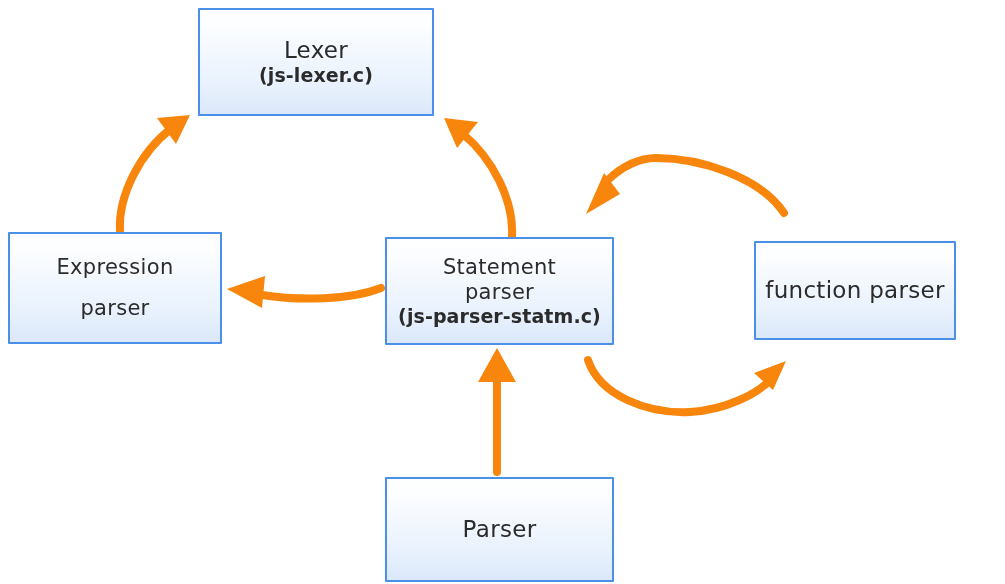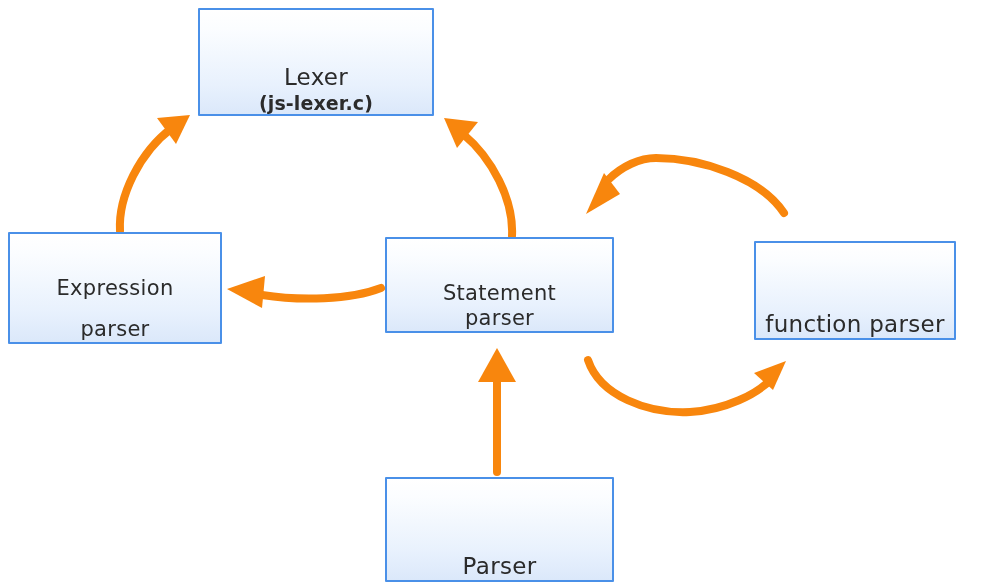--- a/index.html
+++ b/index.html
@@ -16,21 +16,21 @@
     font-family: "DejaVu Sans", sans-serif;
   }
   .node {
     position: absolute;
     box-sizing: border-box;
     border: 2px solid #4a90e8;
     background: linear-gradient(to bottom, #ffffff 0%, #fbfdff 18%, #e8f1fd 72%, #dbe8fa 100%);
     display: flex;
     flex-direction: column;
     align-items: center;
-    justify-content: flex-end;
+    justify-content: center;
     color: #2b2b2b;
     text-align: center;
     line-height: 1.18;
     border-radius: 1px;
   }
   .node .title {
     font-size: 23px;
     letter-spacing: 0.3px;
     white-space: nowrap;
   }
@@ -41,21 +41,21 @@
     font-weight: bold;
   }
   .node.two-line .title {
     font-size: 21px;
   }
   .node.two-line .sub {
     font-size: 19px;
   }
   #node-lexer   { left: 198px; top: 8px;   width: 236px; height: 108px; }
   #node-expr    { left: 8px;   top: 232px; width: 214px; height: 112px; gap: 16px; }
-  #node-statm   { left: 385px; top: 237px; width: 229px; height: 96px; }
+  #node-statm   { left: 385px; top: 237px; width: 229px; height: 108px; }
   #node-func    { left: 754px; top: 241px; width: 202px; height: 99px;  }
   #node-parser  { left: 385px; top: 477px; width: 229px; height: 105px; }
 
   #arrows {
     position: absolute;
     left: 0; top: 0;
     width: 1005px;
     height: 584px;
     pointer-events: none;
   }
@@ -113,20 +113,21 @@
   </div>
 
   <div class="node two-line" id="node-expr">
     <div class="title">Expression</div>
     <div class="title">parser</div>
   </div>
 
   <div class="node two-line" id="node-statm">
     <div class="title">Statement</div>
     <div class="title">parser</div>
+    <div class="sub">(js-parser-statm.c)</div>
   </div>
 
   <div class="node" id="node-func">
     <div class="title">function parser</div>
   </div>
 
   <div class="node" id="node-parser">
     <div class="title">Parser</div>
   </div>
 

